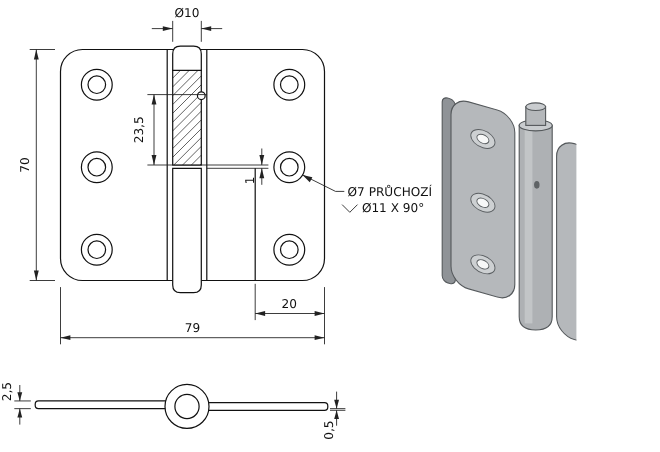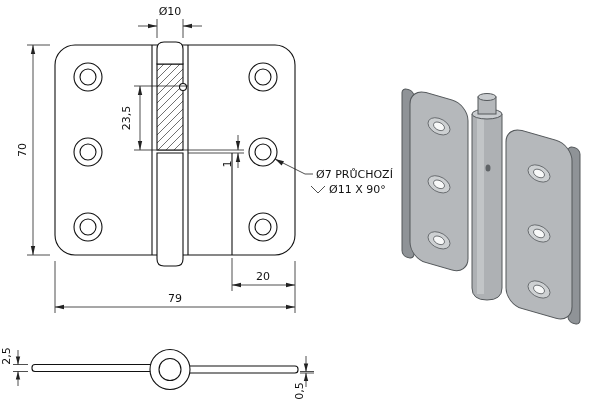--- a/index.html
+++ b/index.html
@@ -1,16 +1,16 @@
 <!DOCTYPE html>
 <html><head>
 <meta charset="utf-8">
 <style>
   html,body{margin:0;padding:0;background:#ffffff;}
-  .stage{position:relative;width:600px;height:411px;background:#ffffff;overflow:hidden;}
+  .stage{position:relative;width:524px;height:411px;background:#ffffff;overflow:hidden;}
   svg{display:block;}
   text{font-family:"DejaVu Sans", sans-serif;font-size:11px;fill:#111;}
   .geo{stroke:#111;stroke-width:1.1;fill:none;}
   .geow{stroke:#111;stroke-width:1.1;fill:#ffffff;}
   .dl{stroke:#222;stroke-width:0.8;fill:none;}
   .hatch{stroke:#333;stroke-width:0.7;}
   .ah{fill:#222;stroke:none;}
   .m-face{fill:#b5b8bb;stroke:#54585b;stroke-width:1;}
   .m-side{fill:#8f9397;stroke:#54585b;stroke-width:1;}
   .m-top{fill:#c9cccf;stroke:#54585b;stroke-width:1;}

